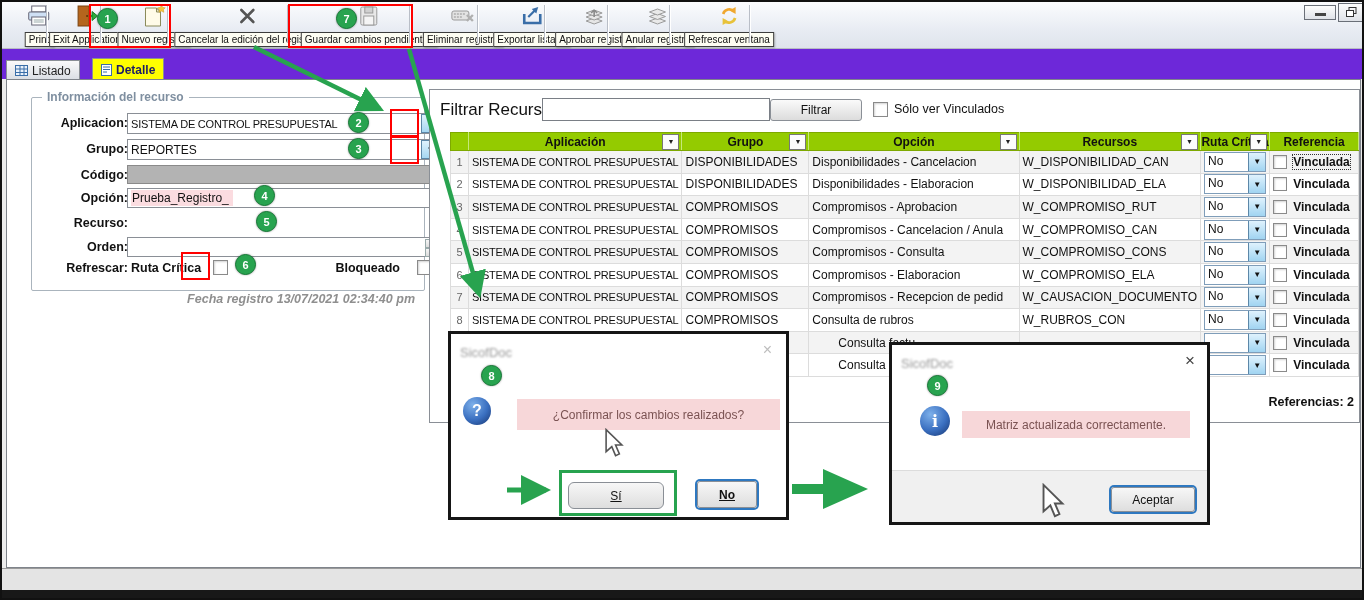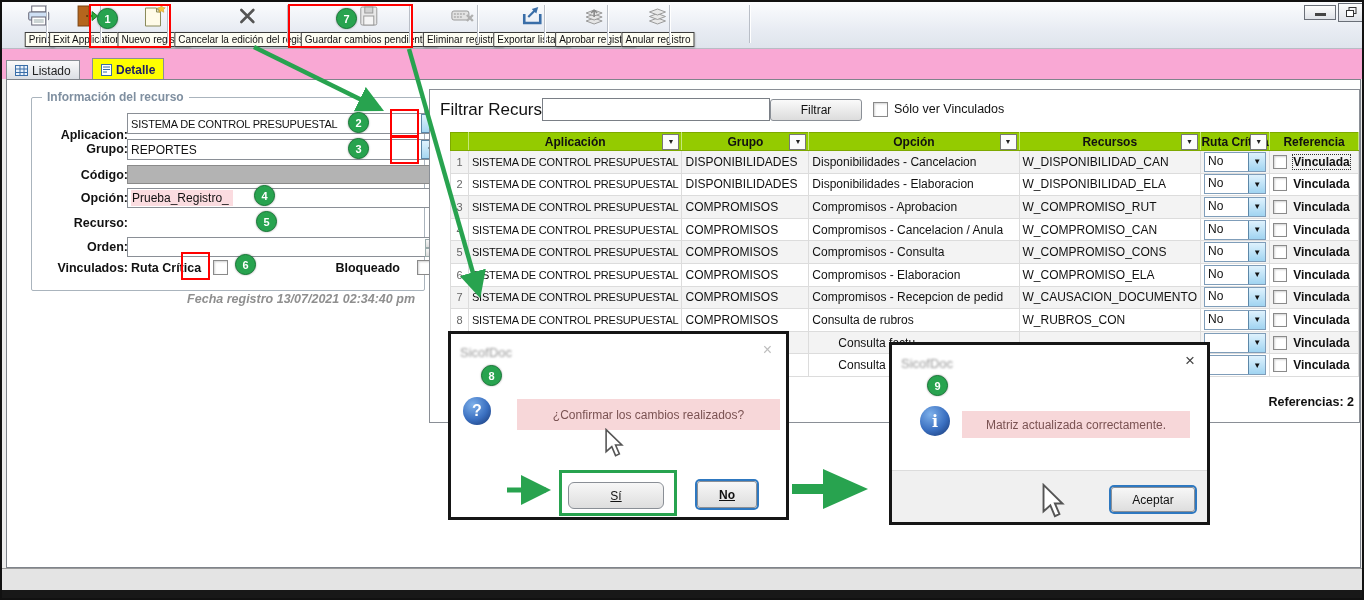--- a/index.html
+++ b/index.html
@@ -9,21 +9,21 @@
   #toolbar{position:absolute;left:0;top:0;width:100%;height:46px;
     background:linear-gradient(#fbfcfe,#e8ecf3 60%,#dfe4ec);border-bottom:1px solid #b8bcc4;}
   .tbtn{position:absolute;top:1px;transform:translateX(-50%);text-align:center;cursor:pointer;margin-left:20px;}
   .tbtn-icon{height:26px;display:flex;align-items:center;justify-content:center;}
   .tbtn-label{display:inline-block;border:1px solid #3c3c3c;background:#fdfdf2;font-size:10px;
     padding:1px 3px;white-space:nowrap;color:#111;box-shadow:1px 1px 2px rgba(0,0,0,.25);}
   .tsep{position:absolute;top:3px;width:1px;height:38px;background:#b9bec7;border-right:1px solid #fff;}
   .winbtn{position:absolute;background:linear-gradient(#fdfdfd,#dfe2e8);border:1px solid #6a6f78;
     display:flex;align-items:center;justify-content:center;}
   
-  #tabbar{position:absolute;left:0;top:47px;width:100%;height:30px;background:#f9a8d4;}
+  #tabbar{position:absolute;left:0;top:47px;width:100%;height:30px;background:#6d28d9;}
   .tab{position:absolute;display:flex;align-items:center;gap:4px;padding:0 8px;
     border:1px solid #8a8f96;border-bottom:none;font-size:12px;cursor:pointer;}
   #tab-listado{left:4px;top:11px;height:19px;background:linear-gradient(#fafafa,#d9dde3);color:#222;}
   #tab-detalle{left:90px;top:9px;height:21px;background:#ffff00;color:#1c1c66;font-weight:bold;}
   
   #content{position:absolute;left:4px;top:77px;width:1355px;height:489px;background:#ffffff;
     border:1px solid #7f848b;box-sizing:border-box;}
   
   #groupbox{position:absolute;left:24px;top:17px;width:392px;height:192px;
     border:1px solid #aab4bd;border-radius:2px;}
@@ -178,20 +178,28 @@
         </div><div class="tbtn-label">Aprobar registro</div></div>
       <div class="tbtn" style="left: 636px;"><div class="tbtn-icon">
           <svg width="26" height="24" viewBox="0 0 26 24">
             <g stroke="#9a9a9a" fill="#e9e9e9">
               <path d="M4 17 l8 -3 8 3 -8 3 z"></path>
               <path d="M4 12.5 l8 -3 8 3 -8 3 z"></path>
               <path d="M4 8 l8 -3 8 3 -8 3 z"></path>
             </g>
           </svg>
         </div><div class="tbtn-label">Anular registro</div></div>
+      <div class="tbtn" style="left: 707px;"><div class="tbtn-icon">
+          <svg width="26" height="24" viewBox="0 0 26 24">
+            <path d="M7 10 a6.5 6.5 0 0 1 11 -2.5" fill="none" stroke="#f0a830" stroke-width="2.6"></path>
+            <polygon points="19.5,3 19.5,10 13.5,6.5" fill="#f0a830"></polygon>
+            <path d="M19 14 a6.5 6.5 0 0 1 -11 2.5" fill="none" stroke="#e8c23a" stroke-width="2.6"></path>
+            <polygon points="6.5,21 6.5,14 12.5,17.5" fill="#e8c23a"></polygon>
+          </svg>
+        </div><div class="tbtn-label">Refrescar ventana</div></div>
       <div class="tsep" style="left: 44px;"></div>
       <div class="tsep" style="left: 98px;"></div>
       <div class="tsep" style="left: 165px;"></div>
       <div class="tsep" style="left: 285px;"></div>
       <div class="tsep" style="left: 407px;"></div>
       <div class="tsep" style="left: 475px;"></div>
       <div class="tsep" style="left: 542px;"></div>
       <div class="tsep" style="left: 605px;"></div>
       <div class="tsep" style="left: 667px;"></div>
       <div class="tsep" style="left: 747px;"></div>
@@ -226,21 +234,21 @@
       </svg>
       <span>Detalle</span>
     </div>
   </div>
 
   <div id="content">
 
     <div id="groupbox">
       <span id="groupbox-title">Información del recurso</span>
 
-      <span class="flabel" style="top:30px;">Aplicacion:</span>
+      <span class="flabel" style="top:18px;">Aplicacion:</span>
       <div class="ffield" style="top:15px;height:21px;">
         <span style="font-size:11px;letter-spacing:-0.2px;">SISTEMA DE CONTROL PRESUPUESTAL</span>
       </div>
       <div class="drop" style="left:389px;top:16px;height:19px;">▼</div>
 
       <span class="flabel" style="top:44px;">Grupo:</span>
       <div class="ffield" style="top:41px;height:21px;">
         <span>REPORTES</span>
       </div>
       <div class="drop" style="left:389px;top:42px;height:19px;">▼</div>
@@ -259,21 +267,21 @@
 
       <span class="flabel" style="top:142px;">Orden:</span>
       <div class="ffield" style="top:139px;height:20px;">
         <span></span>
         <span class="spin">
           <span>▲</span>
           <span>▼</span>
         </span>
       </div>
 
-      <span class="flabel" style="top:163px;">Vinculados:</span>
+      <span class="flabel" style="top:163px;">Refrescar:</span>
       <span style="position:absolute;left:99px;top:163px;font-size:12.5px;font-weight:bold;color:#111;">Ruta Crítica</span>
       <span class="cb" style="position:absolute;left:181px;top:162px;"></span>
       <span style="position:absolute;left:288px;top:163px;width:80px;text-align:right;font-size:12.5px;font-weight:bold;color:#111;">Bloqueado</span>
       <span class="cb" style="position:absolute;left:385px;top:162px;"></span>
     </div>
     <div id="fecha">Fecha registro 13/07/2021 02:34:40 pm</div>
 
     <div id="rightpanel">
       <span id="filter-label">Filtrar Recurso:</span>
       <input id="filter-input" type="text" value="" style="">

